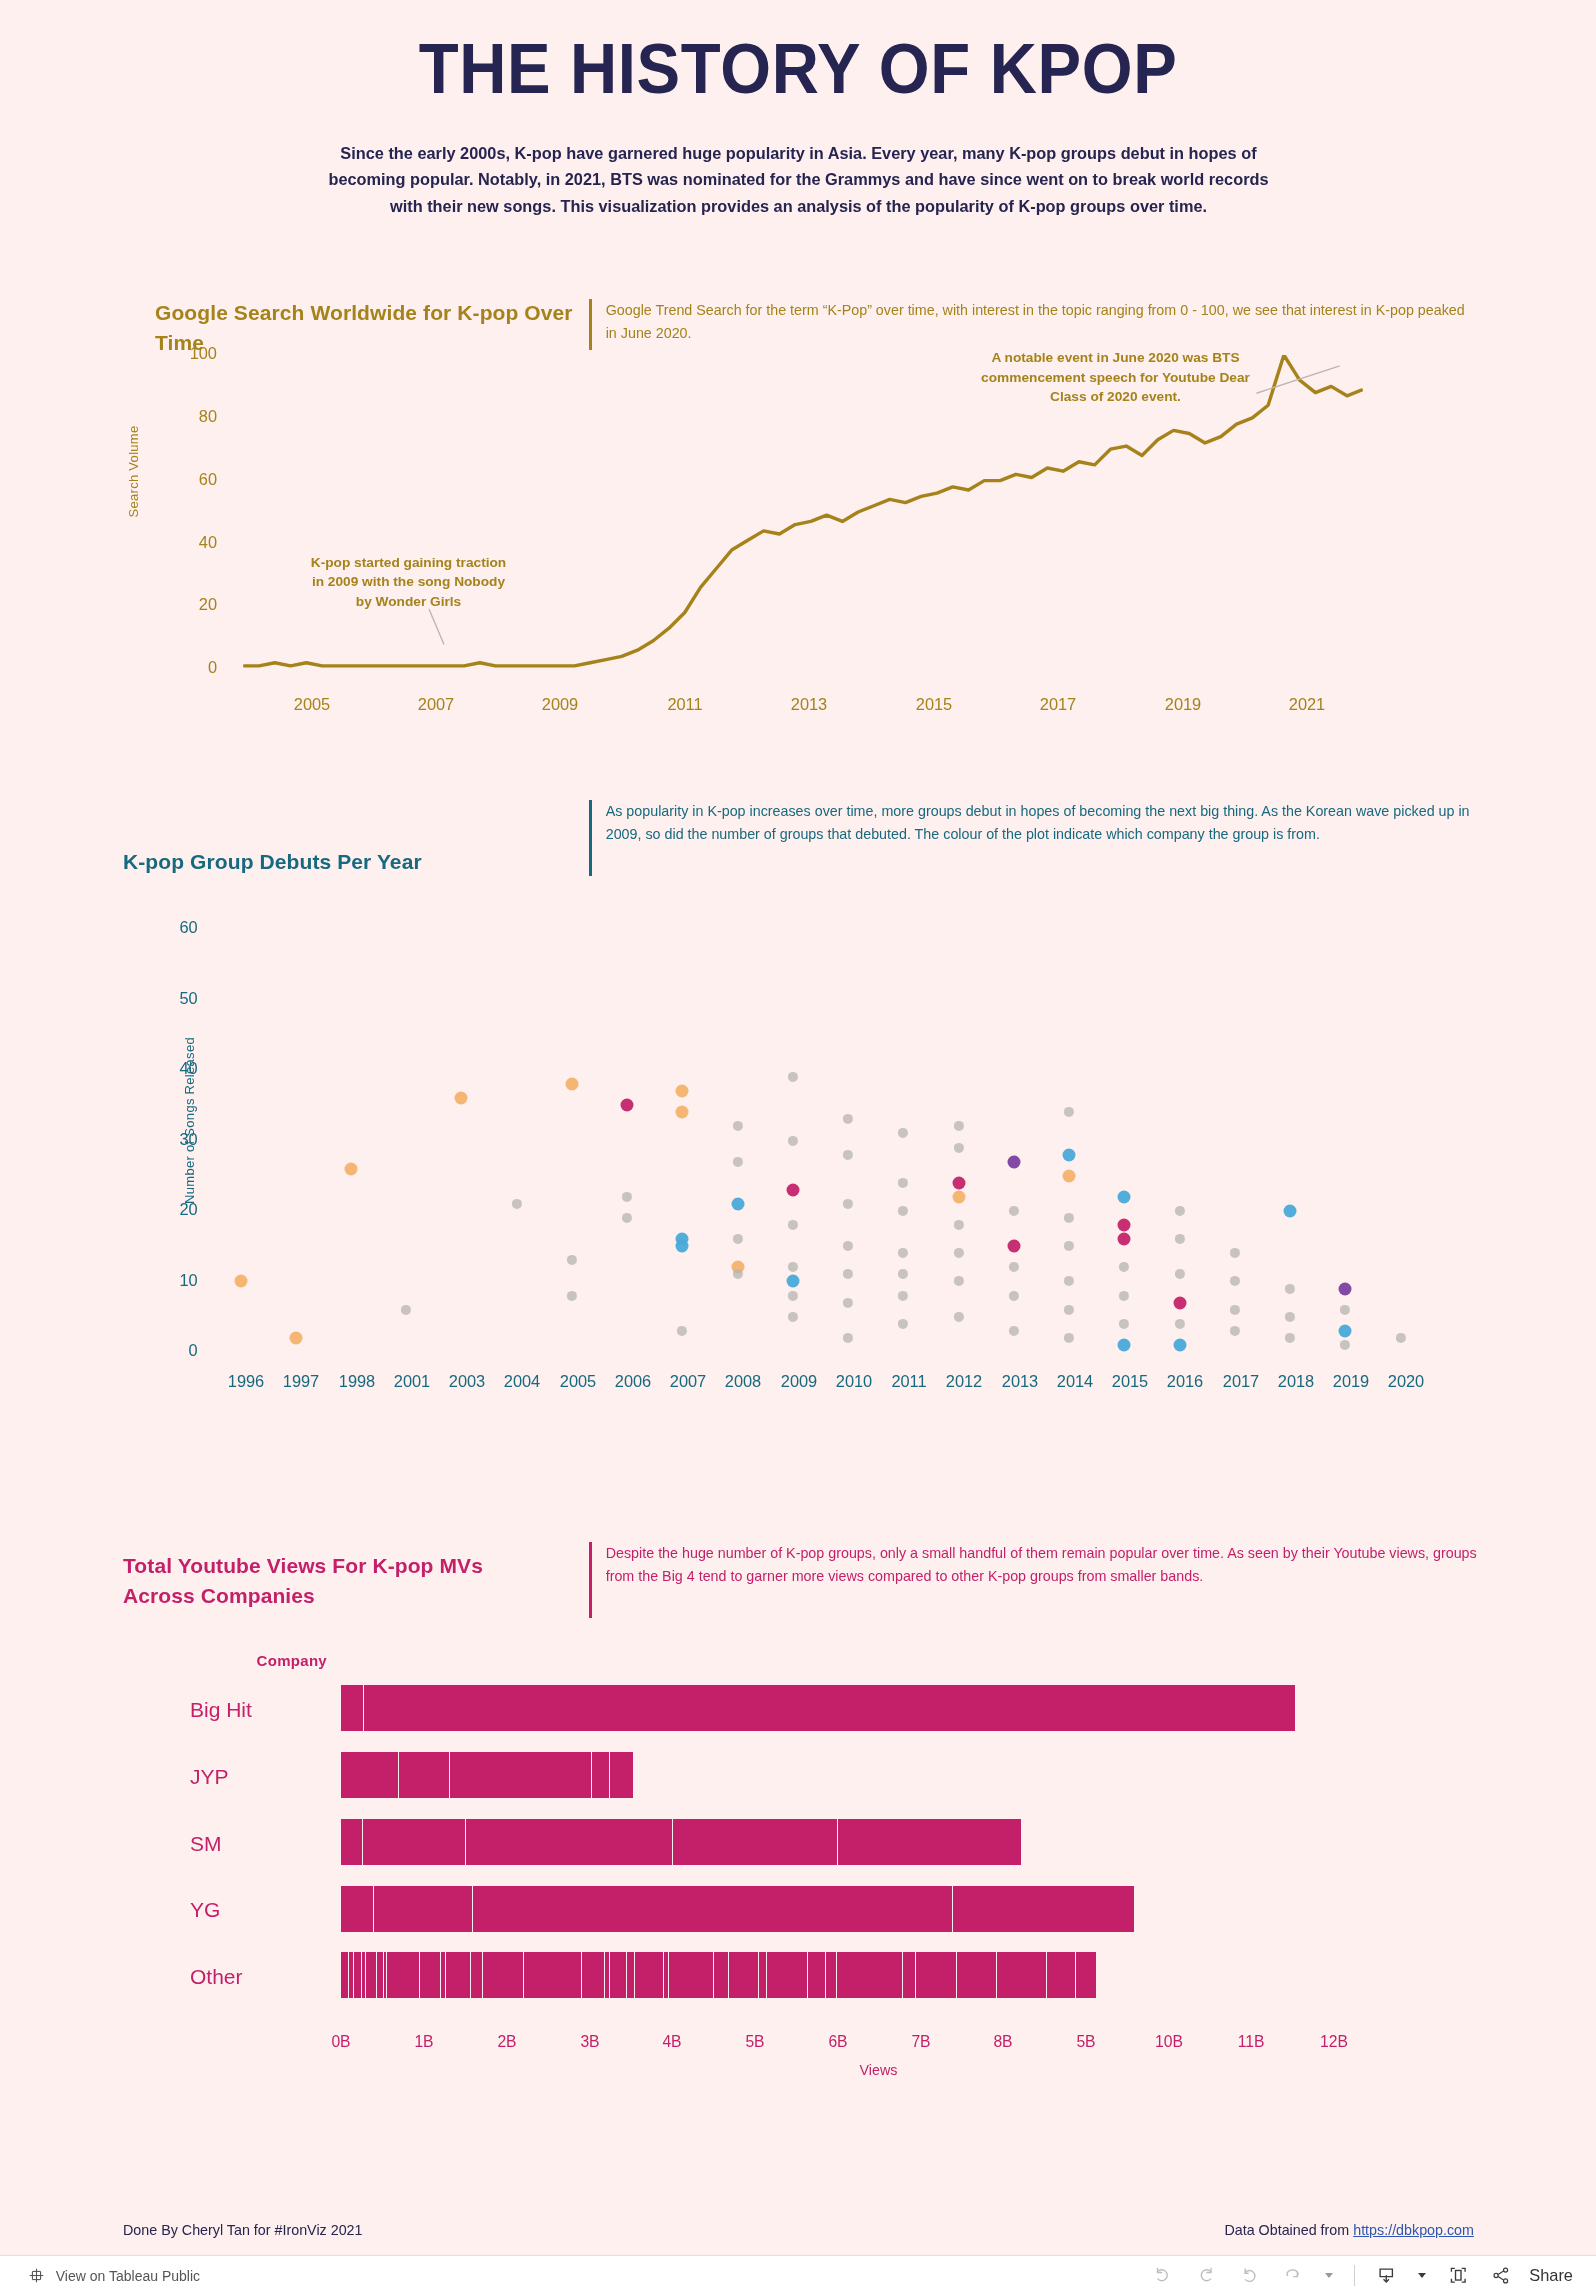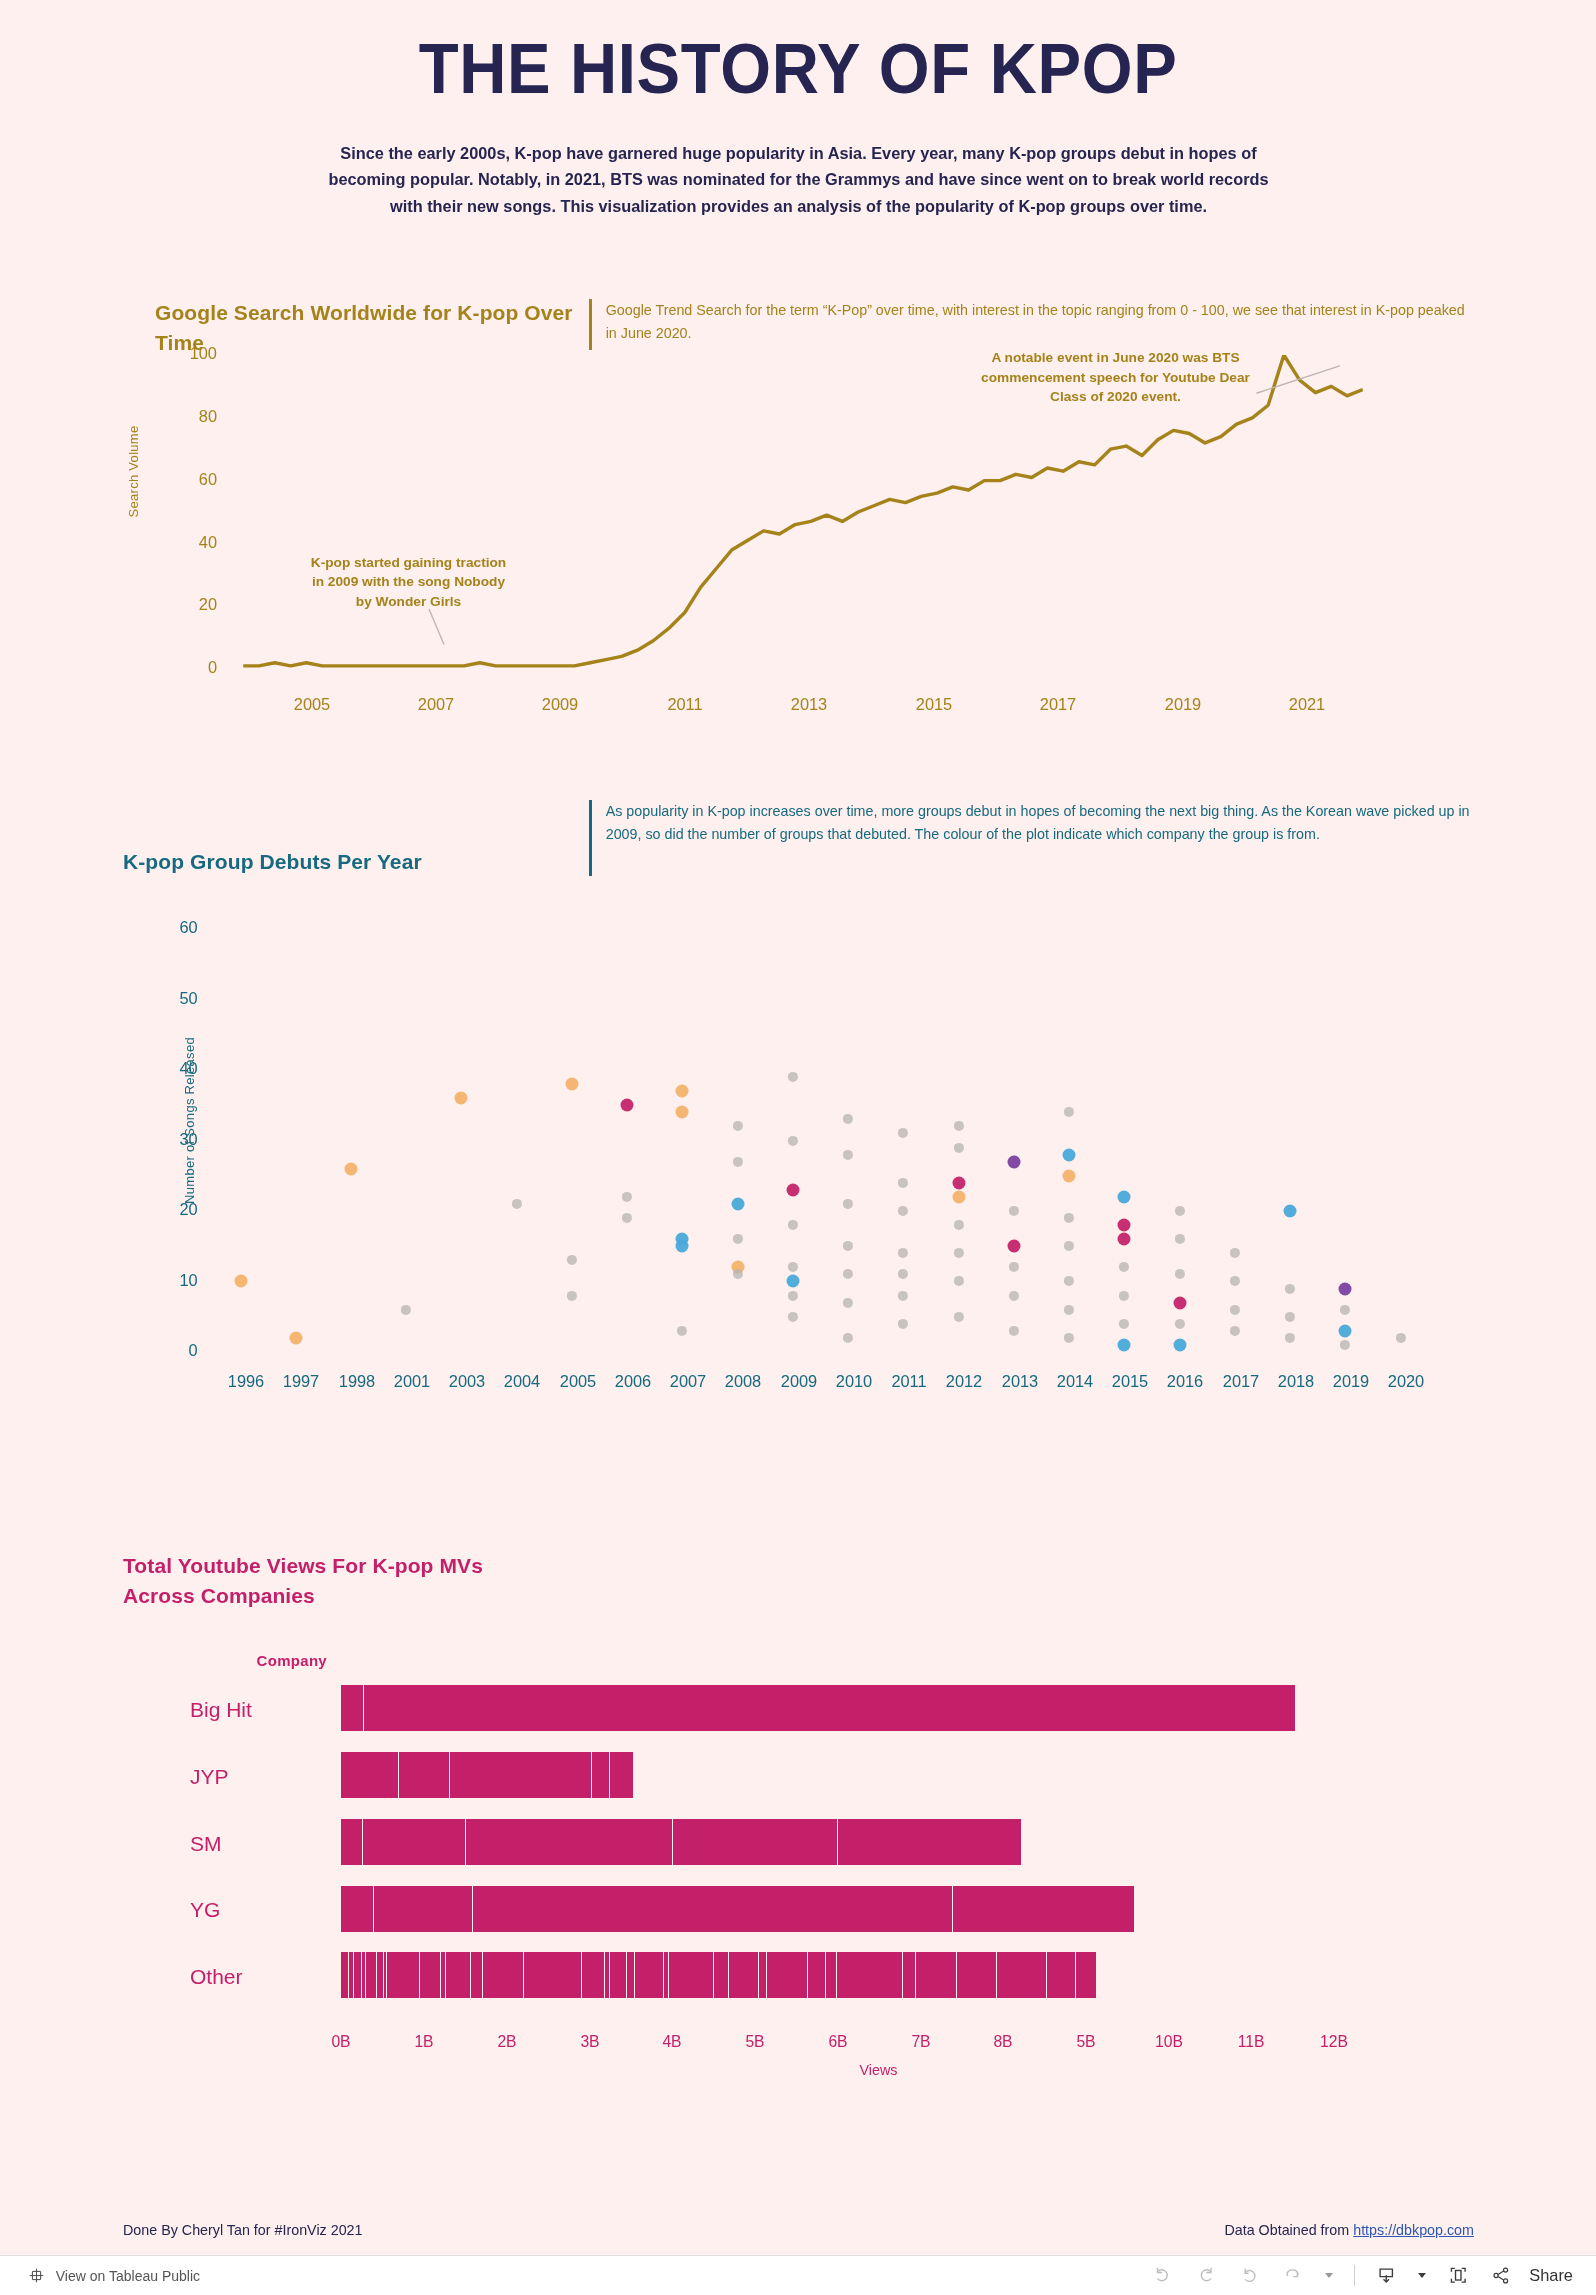--- a/index.html
+++ b/index.html
@@ -348,20 +348,21 @@
         <div class="c2-xtick" style="left: 1007px; top: 457px;">2015</div>
         <div class="c2-xtick" style="left: 1062px; top: 457px;">2016</div>
         <div class="c2-xtick" style="left: 1118px; top: 457px;">2017</div>
         <div class="c2-xtick" style="left: 1173px; top: 457px;">2018</div>
         <div class="c2-xtick" style="left: 1228px; top: 457px;">2019</div>
         <div class="c2-xtick" style="left: 1283px; top: 457px;">2020</div>
       </div>
   </div>
 
   <div class="sec-title crimson" style="left:123px; top:1551px; width:423px;">Total Youtube Views For K-pop MVs Across Companies</div>
+  <div class="sec-desc bar-crimson" style="left:589px; top:1542px; width:888px; height:76px;">Despite the huge number of K-pop groups, only a small handful of them remain popular over time. As seen by their Youtube views, groups from the Big 4 tend to garner more views compared to other K-pop groups from smaller bands.</div>
 
   <div id="chart3">
     <div class="c3-header">Company</div>
     <div id="c3-rowlabels">
         <div class="c3-rowlabel" style="left: 67px; top: 46px;">Big Hit</div>
         <div class="c3-rowlabel" style="left: 67px; top: 113px;">JYP</div>
         <div class="c3-rowlabel" style="left: 67px; top: 180px;">SM</div>
         <div class="c3-rowlabel" style="left: 67px; top: 246px;">YG</div>
         <div class="c3-rowlabel" style="left: 67px; top: 313px;">Other</div>
       </div>

